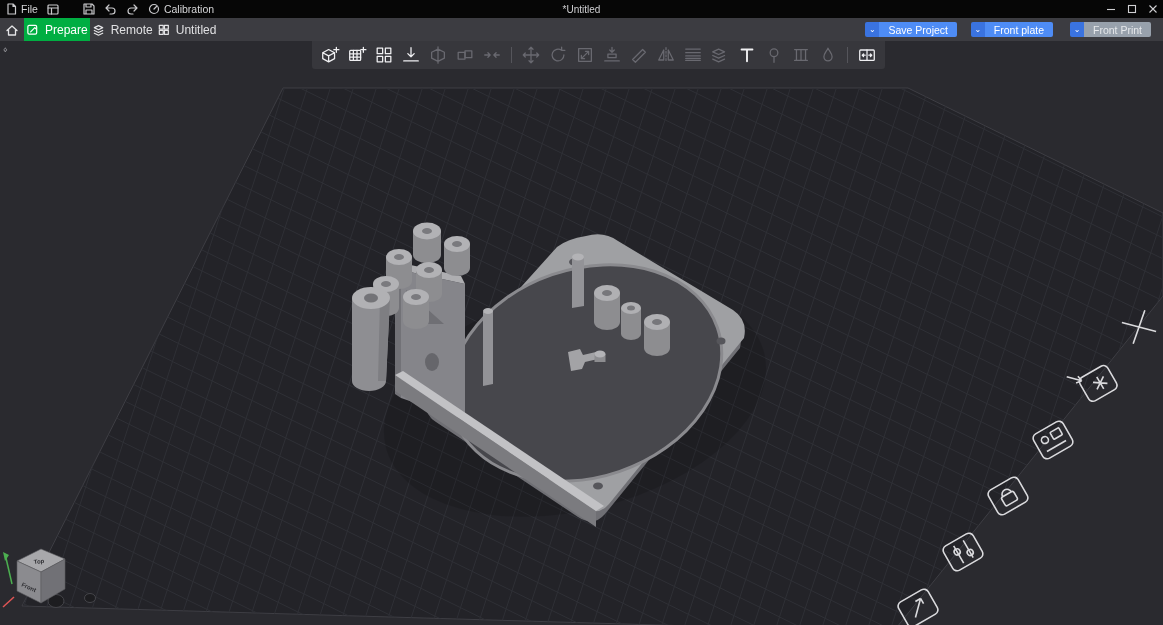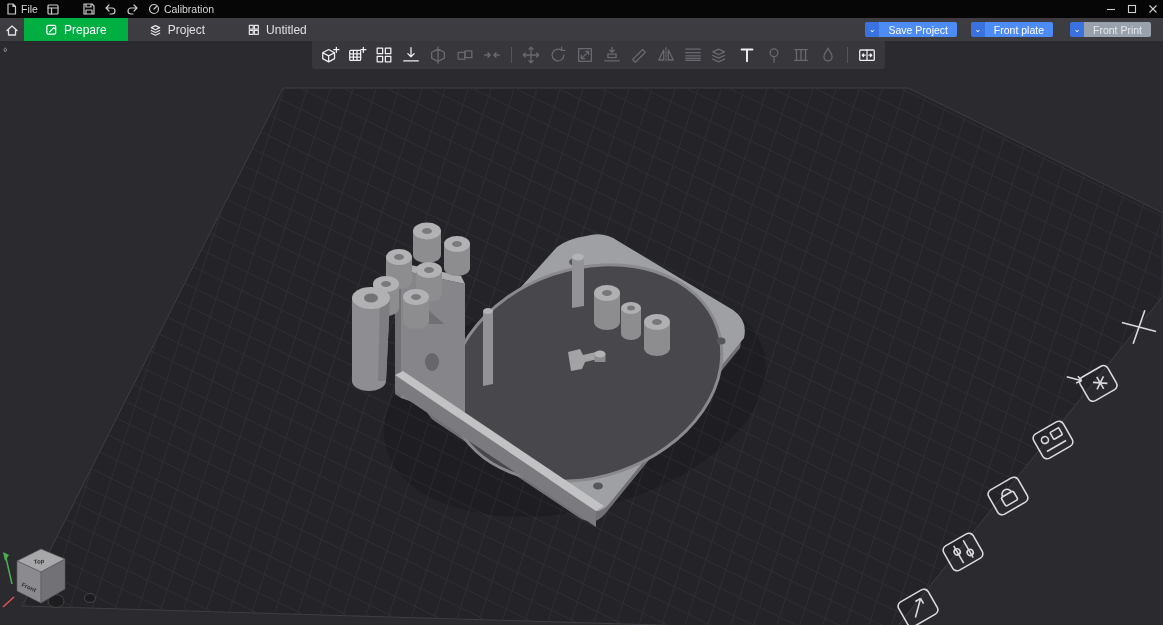--- a/index.html
+++ b/index.html
@@ -17,21 +17,21 @@
   .tb-item svg{stroke:#C9C9CC;fill:none;stroke-width:1.2;stroke-linecap:round;stroke-linejoin:round}
   .tb-center{position:absolute;left:0;right:0;text-align:center;font-size:10px;color:#CFCFD2;pointer-events:none}
   .win-controls{margin-left:auto;display:flex;z-index:2}
   .win-btn{width:21px;height:18px;display:flex;align-items:center;justify-content:center}
   .win-btn svg{stroke:#CFCFD2;fill:none;stroke-width:1.1}
   
   .tabbar{position:absolute;top:18px;left:0;right:0;height:23px;background:#3C3C41;
     display:flex;align-items:center;color:#E0E0E2;z-index:29}
   .home-btn{width:24px;height:23px;display:flex;align-items:center;justify-content:center}
   .home-btn svg,.tab svg{stroke:#E4E4E6;fill:none;stroke-width:1.3;stroke-linecap:round;stroke-linejoin:round}
-  .tab{height:23px;display:flex;align-items:center;gap:6px;padding:0 21px;font-size:12px}
+  .tab{height:23px;display:flex;align-items:center;gap:6px;padding:0 2px;font-size:12px}
   .tab.active{background:var(--tab-active,#00AE42);color:#FFFFFF}
   .tab.active svg{stroke:#FFFFFF}
   .action-btn{position:absolute;top:4px;height:15px;border-radius:2px;display:flex;align-items:stretch;
     overflow:hidden;font-size:10.5px;white-space:nowrap}
   .btn-caret{width:14px;background:var(--accent-dark,#3A73E0);color:#fff;display:flex;align-items:center;
     justify-content:center;font-size:8px;line-height:1}
   .btn-label{padding:8px 9px;display:flex;align-items:center;background:var(--accent,#4E8CF5);color:#fff}
   .action-btn.disabled .btn-label{background:var(--disabled,#98A1AC);color:#E6E8EB}
   #save-btn{right:206px}#slice-btn{right:110px}#remote-btn{right:12px}
   
@@ -346,20 +346,21 @@
       <path d="M8,2 L11,5 L8,8 M11,5 h-6 a3,3 0 0 0 0,6 h2"></path>
     </svg>
   </div>
   <div class="tb-item">
     <svg width="12" height="12" viewBox="0 0 12 12">
       <circle cx="6" cy="6" r="4.5"></circle>
         <path d="M6,6 L8.5,3.5"></path>
     </svg>
     <span>Calibration</span>
   </div>
+  <div class="tb-center">*Untitled</div>
   <div class="win-controls">
     <div class="win-btn">
       <svg width="10" height="10" viewBox="0 0 10 10">
           <path d="M1,5.5 H9"></path>
         </svg>
     </div>
     <div class="win-btn">
       <svg width="10" height="10" viewBox="0 0 10 10">
           <rect x="1.5" y="1.5" width="7" height="7"></rect>
         </svg>
@@ -382,21 +383,21 @@
     <svg width="13" height="13" viewBox="0 0 14 14">
       <rect x="2" y="2.5" width="9.5" height="9.5" rx="1.5"></rect>
         <path d="M5,9.5 9.5,5 M9.5,5 l1.3,1.3"></path>
     </svg>
     <span>Prepare</span>
   </div>
   <div class="tab">
     <svg width="13" height="13" viewBox="0 0 14 14">
       <path d="M2.5,5 7,2.8 11.5,5 7,7.2 Z M2.5,8 7,10.2 11.5,8 M2.5,11 7,13.2 11.5,11"></path>
     </svg>
-    <span>Project</span>
+    <span>Remote</span>
   </div>
   <div class="tab">
     <svg width="13" height="13" viewBox="0 0 14 14">
       <rect x="2.5" y="2.5" width="4.2" height="4.2"></rect>
         <rect x="8" y="2.5" width="4.2" height="4.2"></rect>
       <rect x="2.5" y="8" width="4.2" height="4.2"></rect>
         <rect x="8" y="8" width="4.2" height="4.2"></rect>
     </svg>
     <span>Untitled</span>
   </div>

